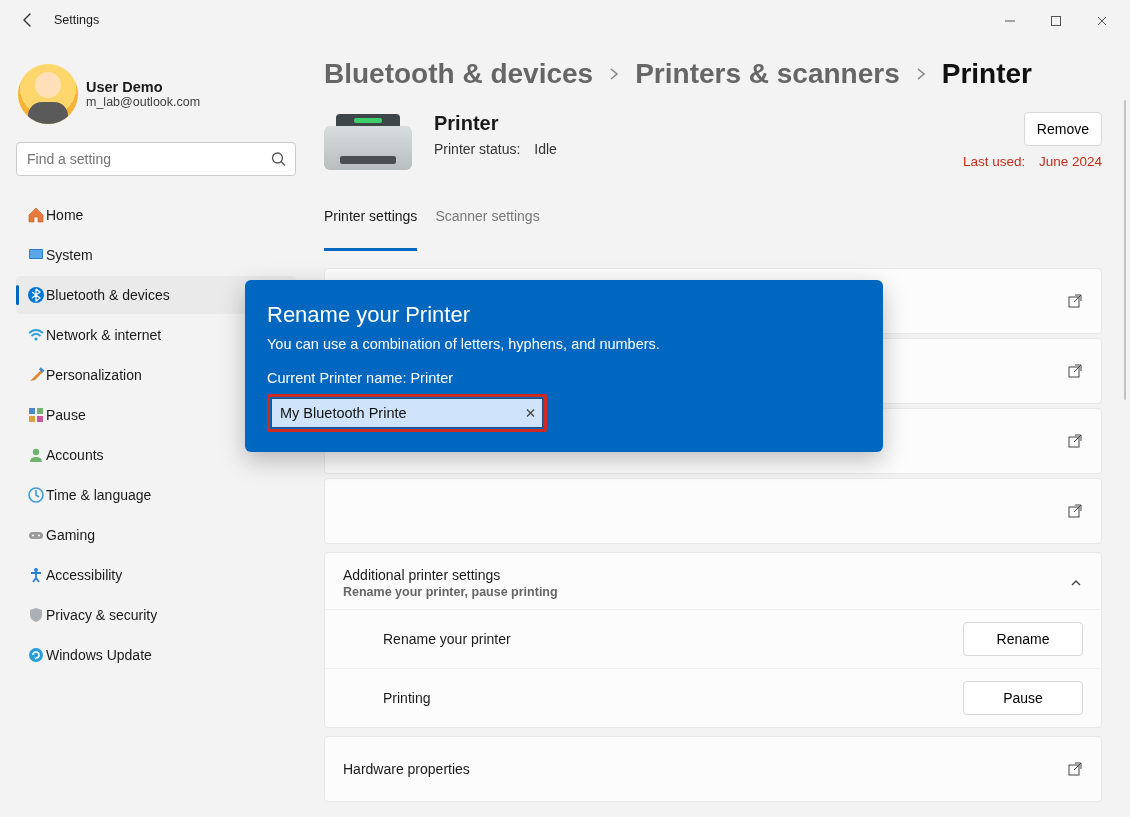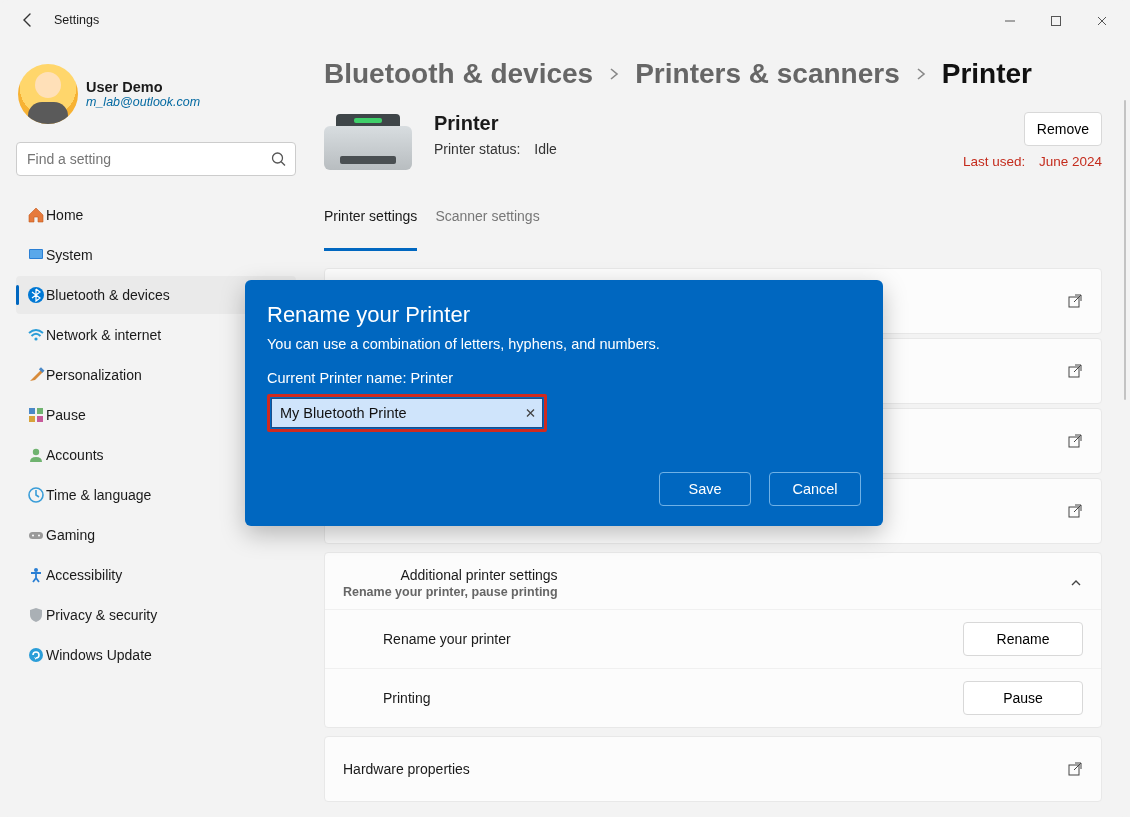--- a/index.html
+++ b/index.html
@@ -51,21 +51,21 @@
 }
 .avatar::after{
   content:""; position:absolute; left:10px; right:10px; bottom:-4px; height:26px;
   background:#5a5a5a; border-radius:14px 14px 0 0;
 }
 .avatar::before{
   content:""; position:absolute; left:17px; top:8px; width:26px; height:26px;
   background:#ffe0b8; border-radius:50%;
 }
 .user-name { font-weight: 600; font-size: 14.5px; }
-.user-email { font-size: 12.5px; color: #0369a1; font-style: italic; }
+.user-email { font-size: 12.5px; color: #404040; }
 .search-wrap {
   position: relative;
   margin: 0 0 20px 0;
 }
 .search-input {
   width: 100%; height: 34px;
   border: 1px solid #ccc; border-radius: 4px;
   background: #fff; padding: 0 36px 0 10px;
   font-size: 14px; color: #333;
 }
@@ -129,21 +129,21 @@
 .tab.active { color:#1a1a1a; border-bottom:3px solid #0067c0;}
 .cards { display:flex; flex-direction:column; gap:4px;}
 .card {
   background:#fcfcfc; border:1px solid #e8e8e8; border-radius:4px;
   padding: 16px 18px; display:flex; align-items:center;
 }
 .card.tall { min-height:66px;}
 .card .ext { margin-left:auto; color:#444;}
 .card-sub { font-size:12.5px; color:#666; margin-top:2px;font-weight:bold;}
 .sub-section { background:#fcfcfc; border:1px solid #e8e8e8; border-radius:4px; margin-top:4px;}
-.sub-head { padding:14px 18px 10px 18px; display:flex; align-items:center;text-align:right;}
+.sub-head { padding:14px 18px 10px 18px; display:flex; align-items:center;}
 .sub-head .chev-up { margin-left:auto; color:#444;}
 .sub-row { padding:12px 18px 12px 58px; display:flex; align-items:center; border-top:1px solid #f0f0f0;}
 .sub-row .act-btn {
   margin-left:auto; background:#fff; border:1px solid #d8d8d8; border-radius:4px;
   height:34px; width:120px; font-size:14px; cursor:pointer;
 }
 
 .modal {
   position:absolute; left:245px; top:280px; width:638px;
   background:#0067c0; color:#fff; border-radius:6px;
@@ -458,19 +458,15 @@
     <div class="input-hl">
       <div class="rename-input-wrap">
         <input class="rename-input" value="My Bluetooth Printe" style="">
         <span class="clear-x">
           <svg width="11" height="11" viewBox="0 0 11 11">
               <path d="M2 2 L9 9 M9 2 L2 9" stroke="#444" stroke-width="1.3"></path>
             </svg>
         </span>
       </div>
     </div>
-    <div class="modal-btns">
-      <button class="modal-btn">Save</button>
-      <button class="modal-btn">Cancel</button>
-    </div>
   </div>
 
 </div>
 
 </body></html>

